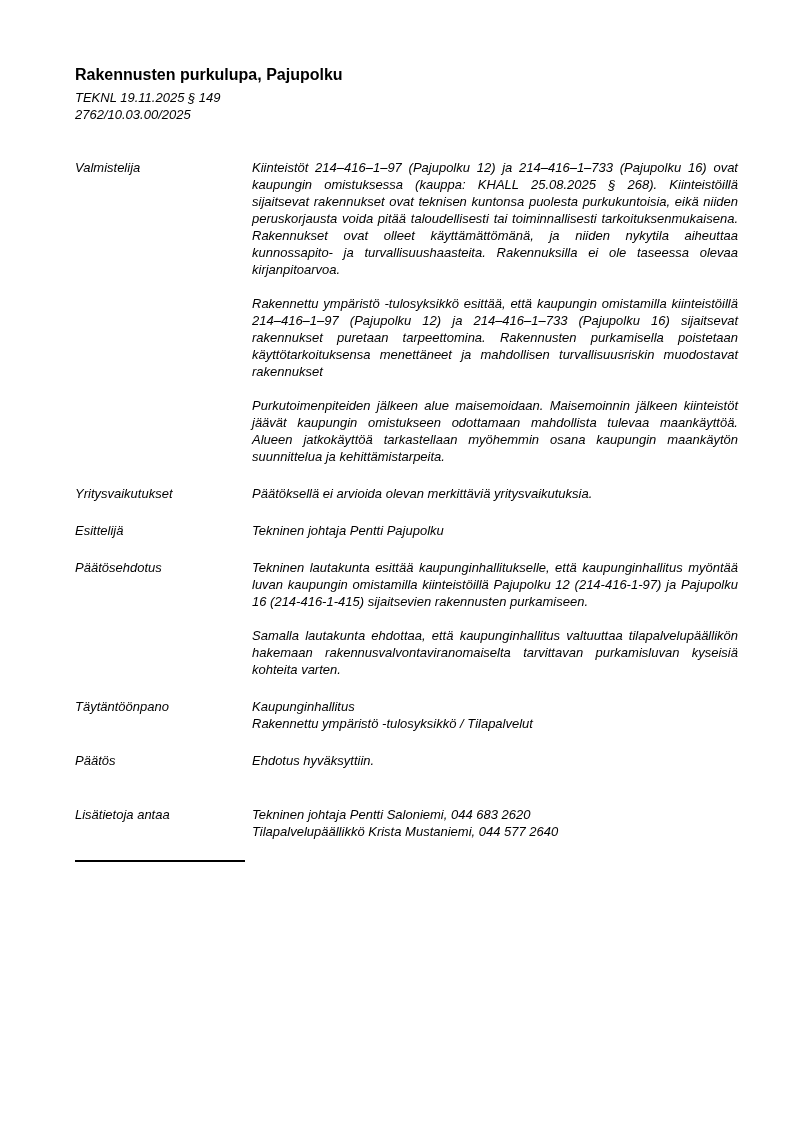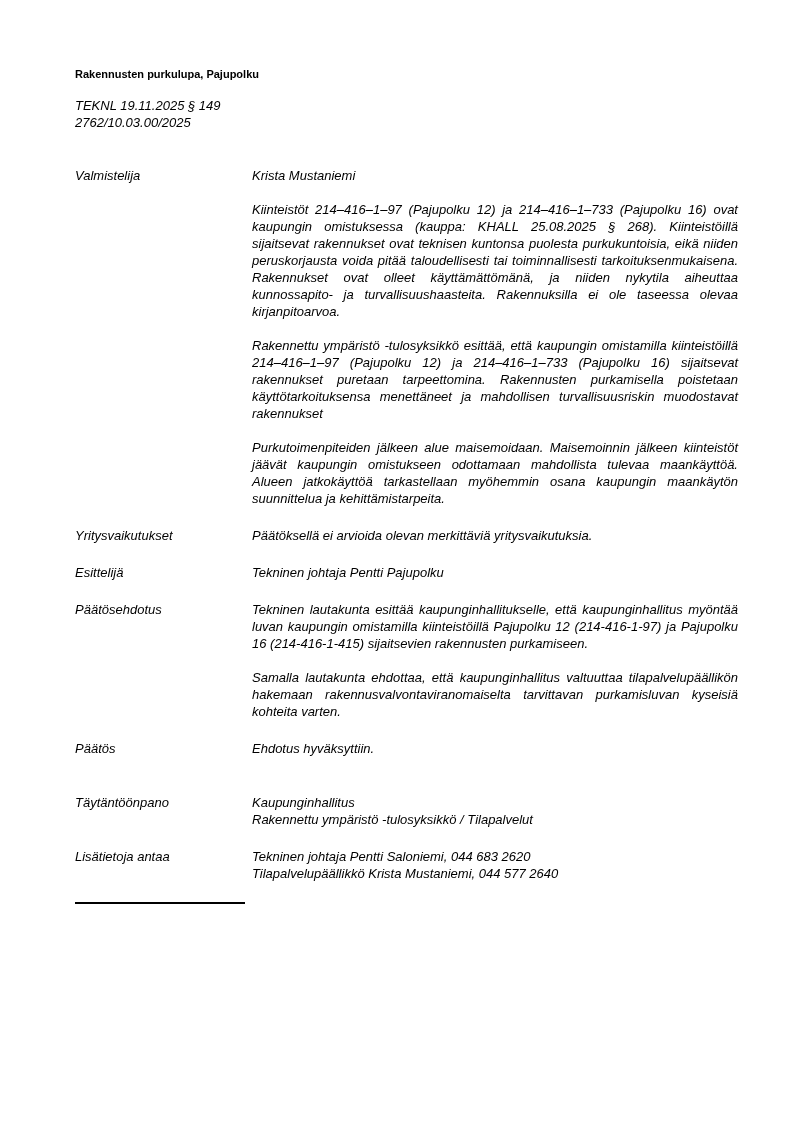--- a/index.html
+++ b/index.html
@@ -18,24 +18,24 @@
     line-height: 17px;
     overflow: hidden;
   }
   .doc {
     position: absolute;
     left: 75px;
     top: 66px;
     width: 663px;
   }
   .title {
-    font-size: 11px;
+    font-size: 16px;
     font-weight: 700;
     line-height: 17px;
-    margin: 0 0 14px 0;
+    margin: 0 0 6px 0;
   }
   .meta {
     margin: 0 0 36px 0;
     font-style: italic;
   }
   .meta div {
     margin: 0;
   }
   .row {
     display: flex;
@@ -78,21 +78,20 @@
     <h1 class="title">Rakennusten purkulupa, Pajupolku</h1>
 
     <div class="meta">
       <div>TEKNL 19.11.2025 § 149</div>
       <div>2762/10.03.00/2025</div>
     </div>
 
     <div class="row">
       <div class="label">Valmistelija</div>
       <div class="value">
-        <p>Krista Mustaniemi</p>
         <p>Kiinteistöt 214–416–1–97 (Pajupolku 12) ja 214–416–1–733 (Pajupolku 16) ovat kaupungin omistuksessa (kauppa: KHALL 25.08.2025 § 268). Kiinteistöillä sijaitsevat rakennukset ovat teknisen kuntonsa puolesta purkukuntoisia, eikä niiden peruskorjausta voida pitää taloudellisesti tai toiminnallisesti tarkoituksenmukaisena. Rakennukset ovat olleet käyttämättömänä, ja niiden nykytila aiheuttaa kunnossapito- ja turvallisuushaasteita. Rakennuksilla ei ole taseessa olevaa kirjanpitoarvoa.</p>
         <p>Rakennettu ympäristö -tulosyksikkö esittää, että kaupungin omistamilla kiinteistöillä 214–416–1–97 (Pajupolku 12) ja 214–416–1–733 (Pajupolku 16) sijaitsevat rakennukset puretaan tarpeettomina. Rakennusten purkamisella poistetaan käyttötarkoituksensa menettäneet ja mahdollisen turvallisuusriskin muodostavat rakennukset</p>
         <p>Purkutoimenpiteiden jälkeen alue maisemoidaan. Maisemoinnin jälkeen kiinteistöt jäävät kaupungin omistukseen odottamaan mahdollista tulevaa maankäyttöä. Alueen jatkokäyttöä tarkastellaan myöhemmin osana kaupungin maankäytön suunnittelua ja kehittämistarpeita.</p>
       </div>
     </div>
 
     <div class="row">
       <div class="label">Yritysvaikutukset</div>
       <div class="value">
         <p>Päätöksellä ei arvioida olevan merkittäviä yritysvaikutuksia.</p>
@@ -107,32 +106,32 @@
     </div>
 
     <div class="row">
       <div class="label">Päätösehdotus</div>
       <div class="value">
         <p>Tekninen lautakunta esittää kaupunginhallitukselle, että kaupunginhallitus myöntää luvan kaupungin omistamilla kiinteistöillä Pajupolku 12 (214-416-1-97) ja Pajupolku 16 (214-416-1-415) sijaitsevien rakennusten purkamiseen.</p>
         <p>Samalla lautakunta ehdottaa, että kaupunginhallitus valtuuttaa tilapalvelupäällikön hakemaan rakennusvalvontaviranomaiselta tarvittavan purkamisluvan kyseisiä kohteita varten.</p>
       </div>
     </div>
 
-    <div class="row gap-extra">
-      <div class="label">Päätös</div>
-      <div class="value">
-        <p>Ehdotus hyväksyttiin.</p>
-      </div>
-    </div>
-
     <div class="row">
       <div class="label">Täytäntöönpano</div>
       <div class="value">
         <div class="line">Kaupunginhallitus</div>
         <div class="line">Rakennettu ympäristö -tulosyksikkö / Tilapalvelut</div>
+      </div>
+    </div>
+
+    <div class="row gap-extra">
+      <div class="label">Päätös</div>
+      <div class="value">
+        <p>Ehdotus hyväksyttiin.</p>
       </div>
     </div>
 
     <div class="row">
       <div class="label">Lisätietoja antaa</div>
       <div class="value">
         <div class="line">Tekninen johtaja Pentti Saloniemi, 044 683 2620</div>
         <div class="line">Tilapalvelupäällikkö Krista Mustaniemi, 044 577 2640</div>
       </div>
     </div>

